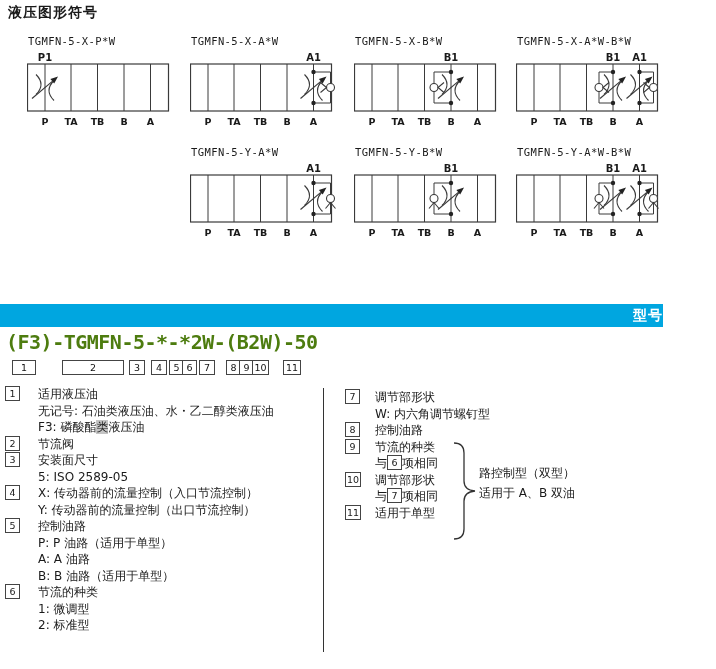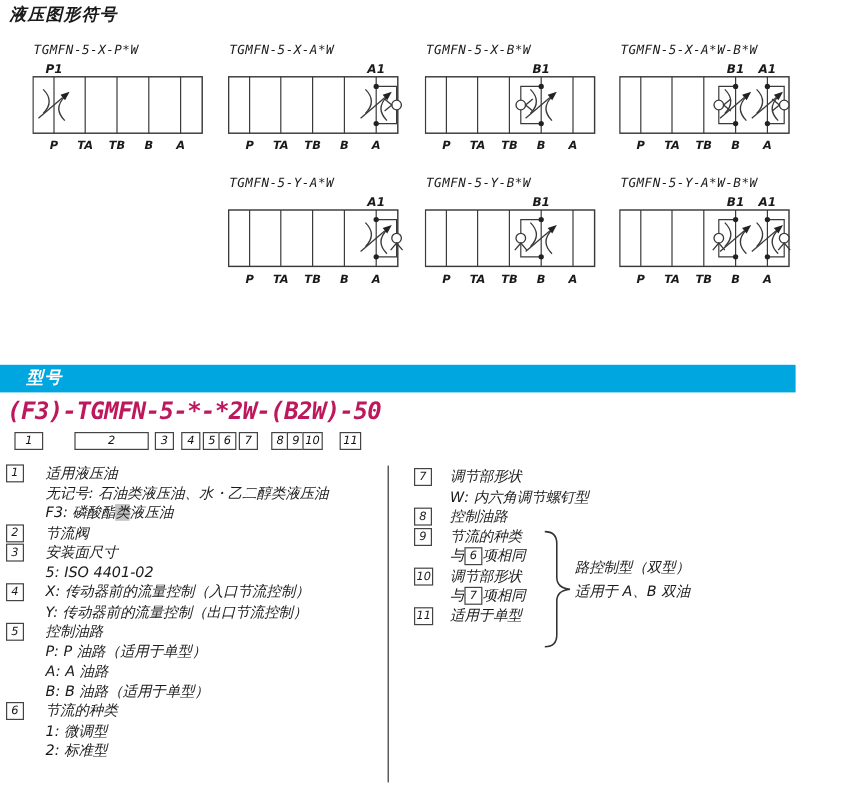--- a/index.html
+++ b/index.html
@@ -1,24 +1,24 @@
 <!DOCTYPE html>
 <html><head>
 <meta charset="utf-8">
 <style>
   html,body{margin:0;padding:0;background:#fff;}
   .page{position:relative;width:716px;height:669px;background:#ffffff;overflow:hidden;
-        font-family:"DejaVu Sans","Liberation Sans",sans-serif;color:#1a1a1a;font-style:italic;}
+        font-family:"DejaVu Sans","Liberation Sans",sans-serif;color:#1a1a1a;}
   .sec-title{position:absolute;left:8px;top:4px;font-size:14px;font-weight:bold;letter-spacing:1px;}
   .diagram-svg{position:absolute;}
   .banner{position:absolute;left:0;top:304px;width:663px;height:23px;}
-  .banner-text{color:#ffffff;font-size:14px;font-weight:bold;line-height:23px;padding-left:22px;letter-spacing:1px;}
+  .banner-text{color:#ffffff;font-size:14px;font-weight:bold;line-height:23px;padding-left:9px;letter-spacing:1px;text-align:right;}
   .model-code{position:absolute;left:6px;top:330px;
       font-family:"DejaVu Sans Mono","Liberation Mono",monospace;
-      font-size:20px;font-weight:bold;letter-spacing:-0.5px;color:#be185d;}
+      font-size:20px;font-weight:bold;letter-spacing:-0.5px;color:#4d7c0f;}
   .mbox{position:absolute;top:360px;height:13px;border:1px solid #444;background:#fff;
       font-size:9.5px;line-height:13px;text-align:center;color:#111;}
   .divider{position:absolute;left:323px;top:388px;width:1px;height:264px;background:#333;}
   .spec-col{position:absolute;font-size:12px;line-height:16.5px;}
   .spec-col-left{left:5px;top:386px;width:316px;}
   .spec-col-right{left:345px;top:389px;width:200px;}
   .spec-item{display:grid;}
   .spec-col-left .spec-item{grid-template-columns:33px 1fr;}
   .spec-col-right .spec-item{grid-template-columns:30px 1fr;}
   .numbox{display:inline-block;min-width:11px;height:13px;border:1px solid #444;
@@ -256,21 +256,21 @@
       <div class="spec-item">
         <div><span class="numbox">2</span></div>
         <div>
           <div class="spec-line">节流阀</div>
         </div>
       </div>
       <div class="spec-item">
         <div><span class="numbox">3</span></div>
         <div>
           <div class="spec-line">安装面尺寸</div>
-          <div class="spec-line">5: ISO 4401-02</div>
+          <div class="spec-line">5: ISO 2589-05</div>
         </div>
       </div>
       <div class="spec-item">
         <div><span class="numbox">4</span></div>
         <div>
           <div class="spec-line">X: 传动器前的流量控制（入口节流控制）</div>
           <div class="spec-line">Y: 传动器前的流量控制（出口节流控制）</div>
         </div>
       </div>
       <div class="spec-item">

